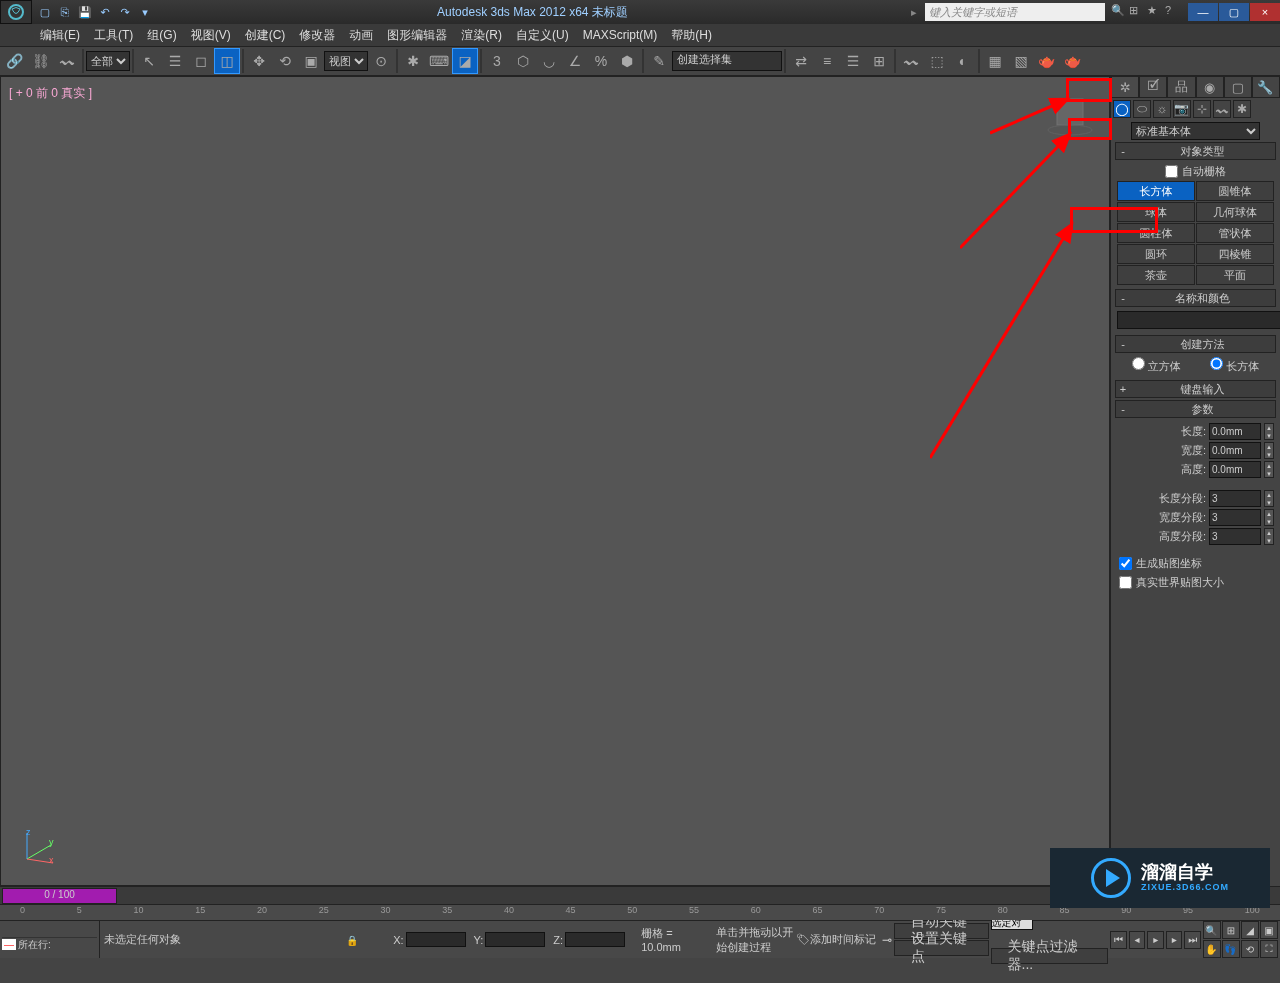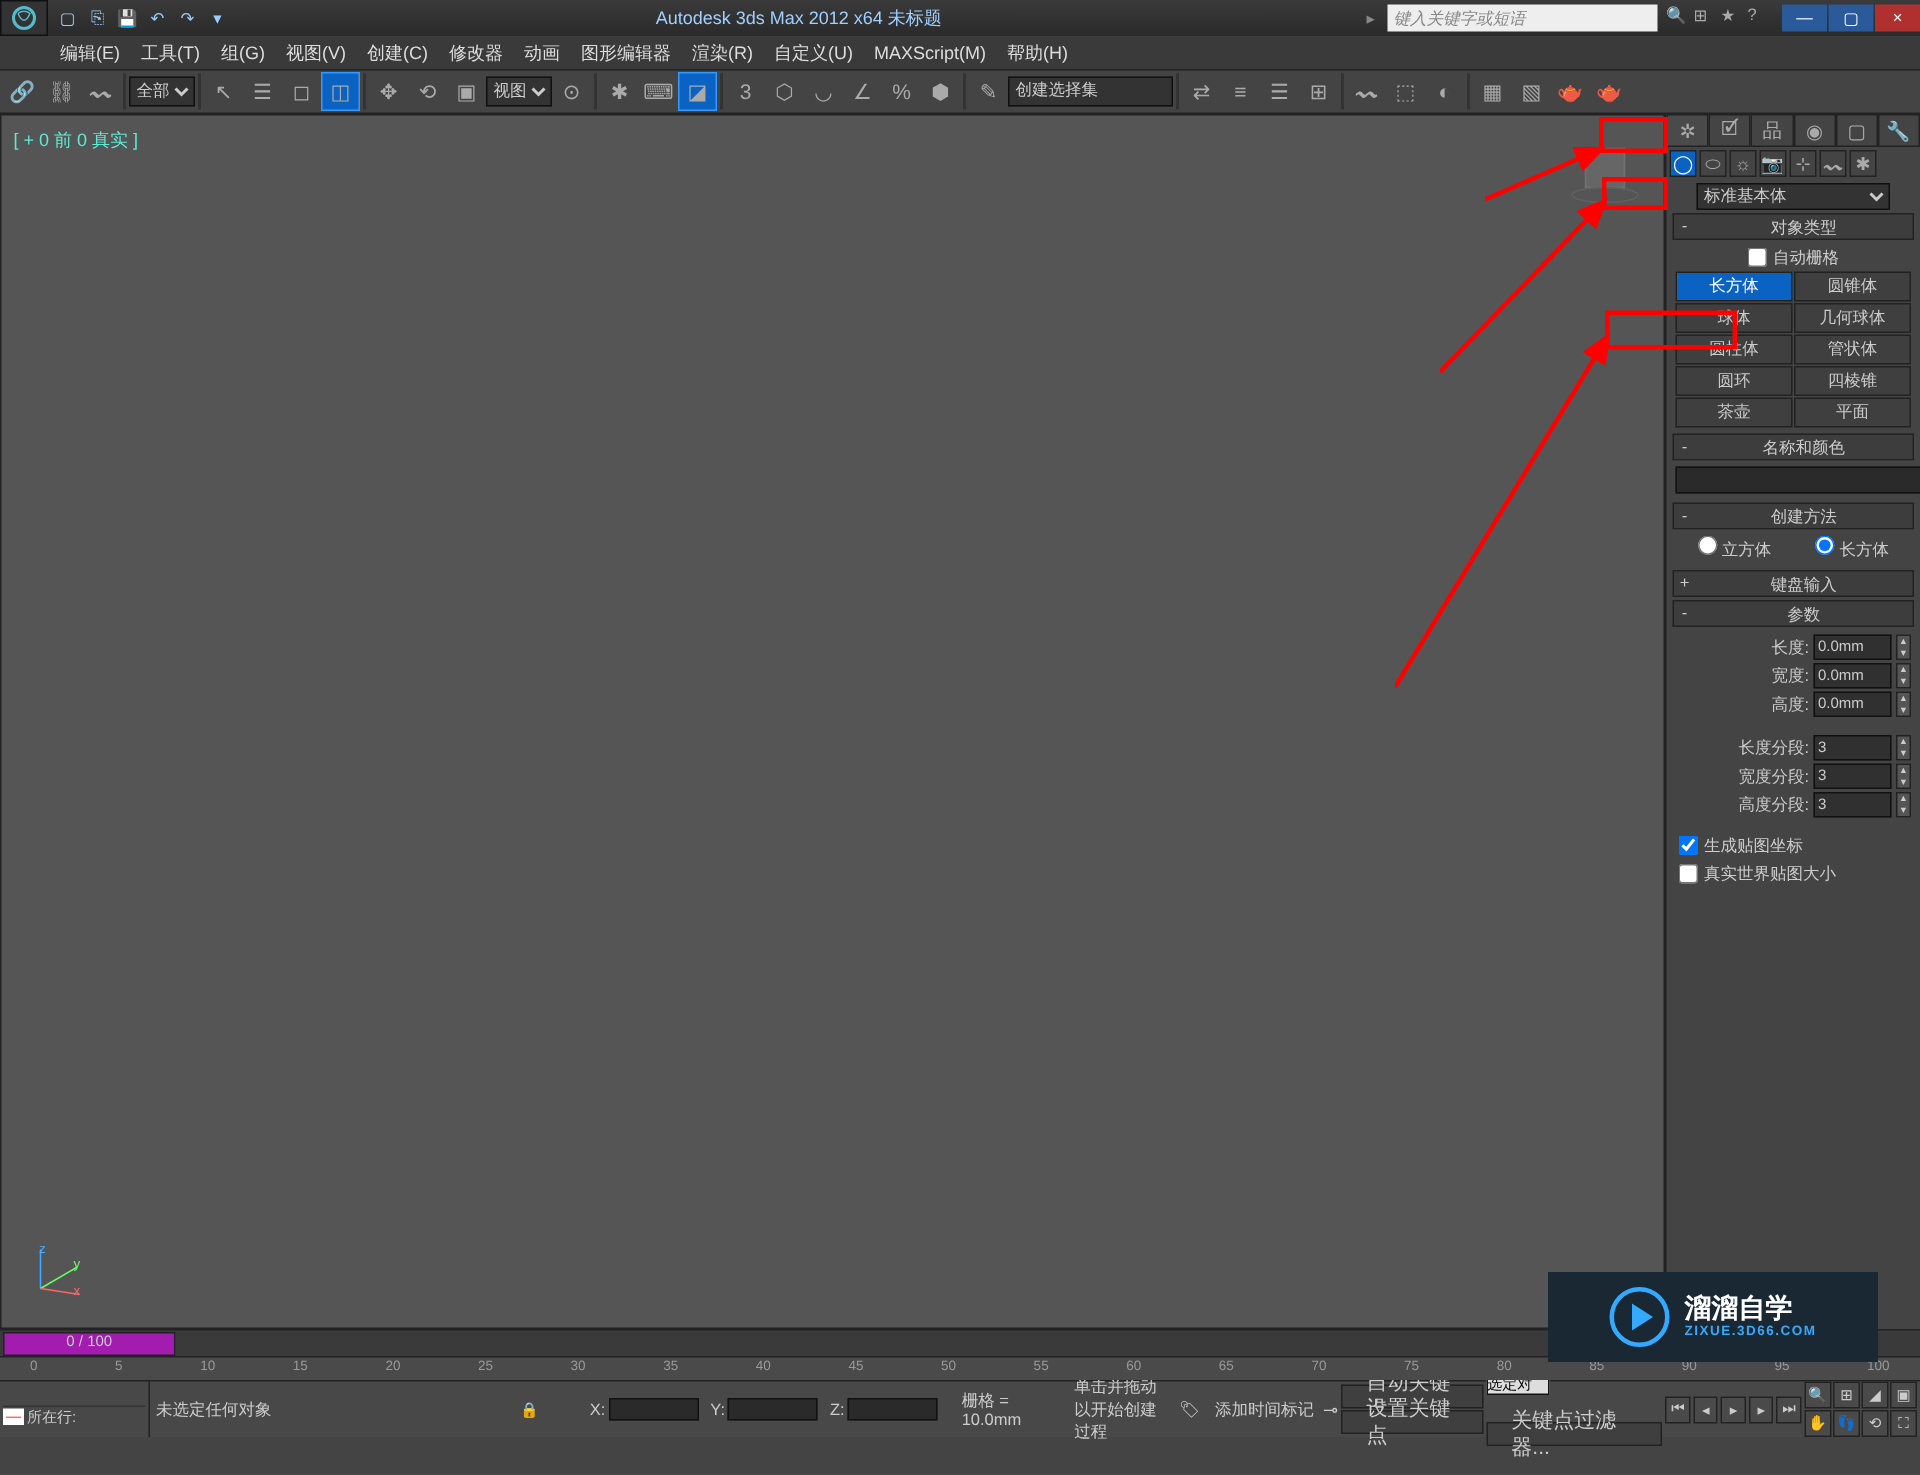--- a/index.html
+++ b/index.html
@@ -26,21 +26,21 @@
 .maintb { height: 30px; background:#444; border-top:1px solid #222; border-bottom:1px solid #222; display:flex; align-items:center; padding:0 2px; gap:0px; }
 .maintb .tbtn { width:26px; height:26px; display:inline-flex; align-items:center; justify-content:center; border:1px solid transparent; color:#aaa; font-size:14px; }
 .maintb .tbtn.active { background:#0a62c2; border:1px solid #39f; }
 .maintb select { background:#333; color:#ccc; border:1px solid #111; height:20px; font-size:11px; }
 .maintb .combo { background:#333; color:#ccc; border:1px solid #111; height:20px; width:110px; font-size:11px; padding:0 4px; }
 .maintb .sep { width:2px; height:24px; background:#333; margin:0 2px; }
 
 
 .body { display:flex; height: 810px; }
 .viewport { flex:1; background:#555; border:1px solid #222; position:relative; }
-.viewport .vplabel { position:absolute; top:8px; left:8px; color:#5eead4; font-size:12px; }
+.viewport .vplabel { position:absolute; top:8px; left:8px; color:#f9a8d4; font-size:12px; }
 .viewport .axis { position:absolute; bottom:18px; left:18px; width:40px; height:40px; }
 .axis .z { position:absolute; left:7px; top:0; color:#4af; font-size:9px; }
 .axis .y { position:absolute; left:30px; top:10px; color:#6f6; font-size:9px; }
 .axis .x { position:absolute; left:30px; top:28px; color:#f66; font-size:9px; }
 .axis svg { position:absolute; }
 
 .cmdpanel { width:170px; background:#444; border-left:1px solid #222; }
 .tabrow { display:flex; height:22px; }
 .tabrow div { flex:1; border:1px solid #222; background:#444; display:flex; align-items:center; justify-content:center; font-size:13px; color:#aaa; }
 
@@ -79,30 +79,30 @@
 .trackbar { height:16px; background:#4a4a4a; border-top:1px solid #222; position:relative; }
 .trackbar .ticks { display:flex; justify-content:space-between; padding:0 20px; font-size:9px; color:#999; }
 
 .status { height:38px; background:#484848; border-top:1px solid #222; display:flex; }
 .status .left { width:100px; border-right:1px solid #222; display:flex; flex-direction:column; justify-content:center; padding:2px; }
 .status .left .line { font-size:10px; color:#ccc; display:flex; align-items:center; gap:2px;}
 .status .mid { flex:1; display:flex; flex-direction:row; }
 .status .row1 { flex:1; display:flex; align-items:center; font-size:11px; color:#ccc; padding:0 4px; gap:8px; }
 .status .coord { display:flex; align-items:center; gap:2px; }
 .status .coord input { width:60px; height:15px; background:#2a2a2a; border:1px solid #111; color:#ccc; font-size:10px; }
-.status .row2 { flex:1; font-size:11px; color:#ccc; padding:0 4px; display:flex; align-items:center; gap:10px;}
+.status .row2 { flex:1; font-size:11px; color:#ccc; padding:0 4px; display:flex; align-items:center; }
 .status .right { width:400px; display:flex; align-items:center; gap:2px; padding:0 2px; }
 .status .right .btn { height:16px; background:#3f3f3f; border:1px solid #222; font-size:14px; padding:0 16px; display:flex; align-items:center; }
 .status .right .nav { width:18px; height:18px; background:#4a4a4a; border:1px solid #222; display:flex; align-items:center; justify-content:center; font-size:10px; }
 .status .right input { width:42px; height:15px; background:#ddd; border:1px solid #111; font-size:10px; }
 
 
 .hl { position:absolute; border:3px solid #f00; pointer-events:none; z-index:100; }
 .arrow { position:absolute; pointer-events:none; z-index:99; }
-.watermark { position:absolute; right:28px; bottom:75px; width:220px; height:60px; background:#1a2833; display:flex; align-items:center; justify-content:center; gap:10px; z-index:50; }
+.watermark { position:absolute; right:10px; bottom:75px; width:220px; height:60px; background:#1a2833; display:flex; align-items:center; justify-content:center; gap:10px; z-index:50; }
 .watermark .play { width:40px; height:40px; border:3px solid #3af; border-radius:50%; display:flex; align-items:center; justify-content:center; }
 .watermark .play div { width:0; height:0; border-left:14px solid #3af; border-top:9px solid transparent; border-bottom:9px solid transparent; margin-left:4px;}
 .watermark .txt { color:#fff; font-size:18px; font-weight:bold; line-height:1.1; }
 .watermark .txt small { font-size:9px; color:#3af; display:block; letter-spacing:1px;}
 
 .lockicon::before { content:"🔒"; font-size:10px; }
 .keyicon::before { content:"⊸"; font-size:12px; }
 .viewcube { position:absolute; top:10px; right:14px; width:50px; height:50px; opacity:0.35; }
 </style>
 </head>

